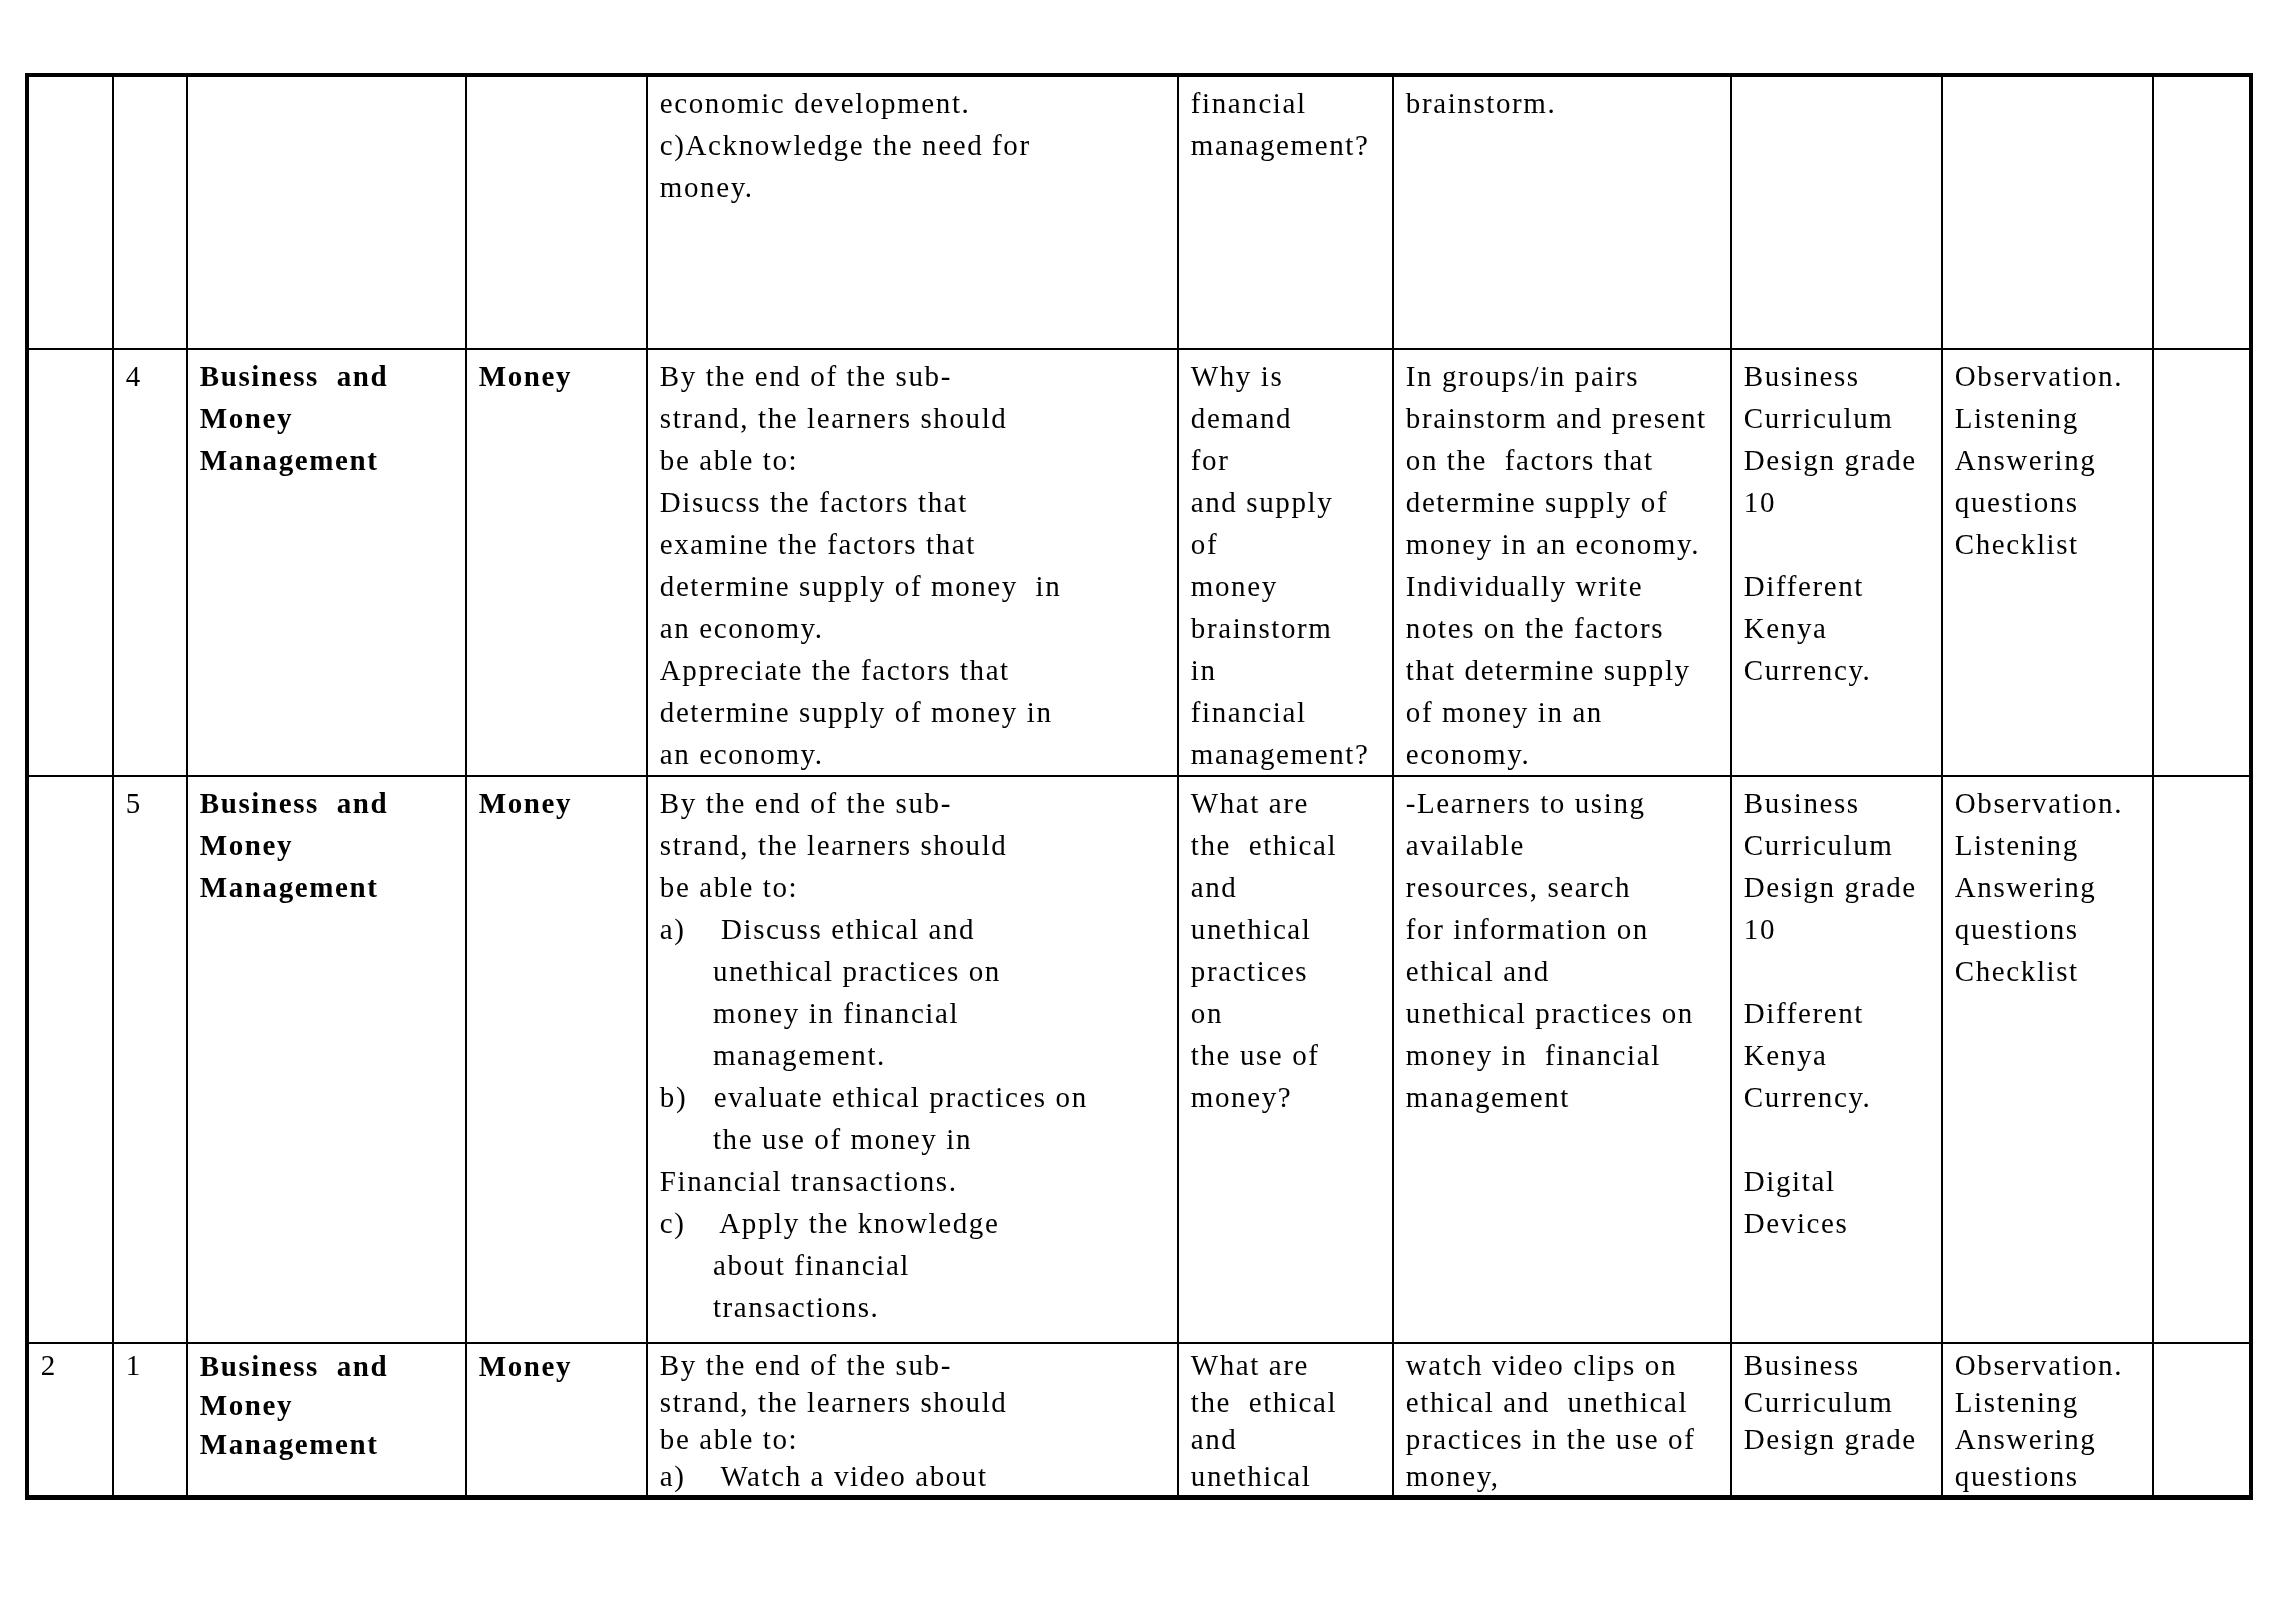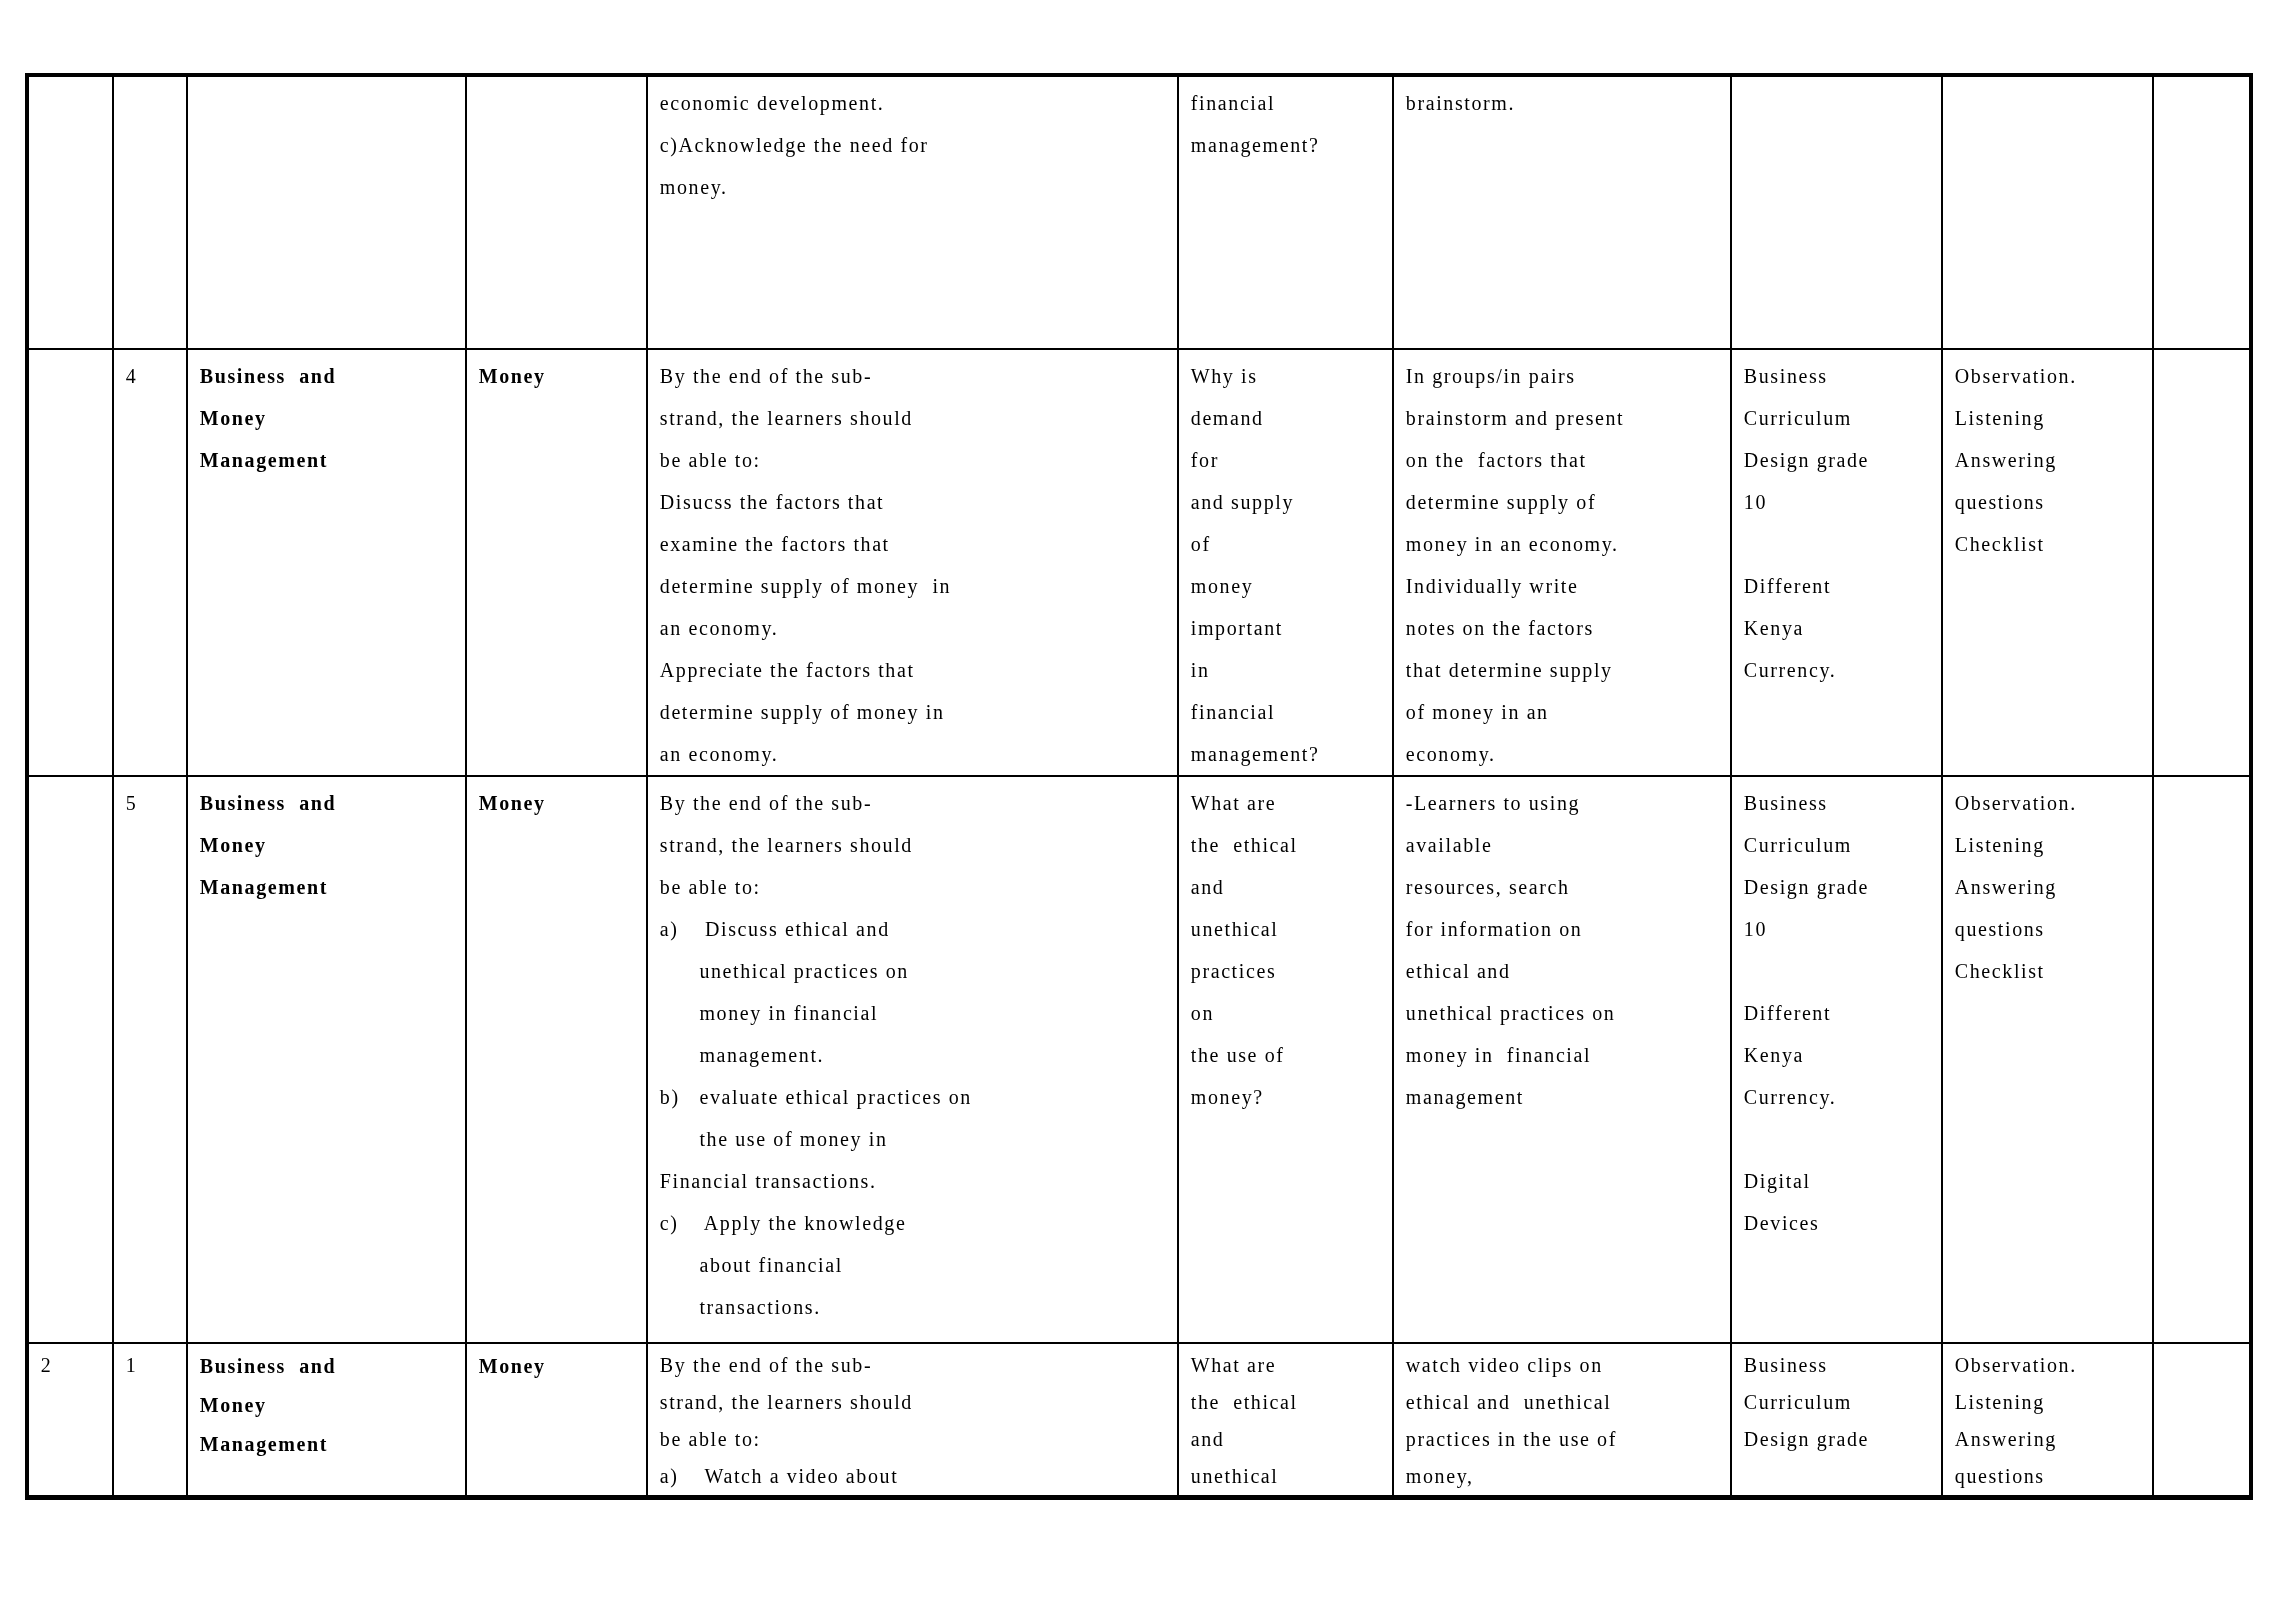--- a/index.html
+++ b/index.html
@@ -28,21 +28,21 @@
     width: 2223px;
     border-collapse: collapse;
     table-layout: fixed;
     border: 4.6px solid #000000;
     border-bottom-width: 5.9px;
   }
   table.sow td {
     border: 2.6px solid #000000;
     vertical-align: top;
     padding: 5.2px 7.9px 0 11.8px;
-    font-size: 20px;
+    font-size: 29px;
     line-height: 42px;
     letter-spacing: 1.6px;
     white-space: pre-wrap;
     overflow: hidden;
     word-break: normal;
   }
   tr.row-cont  { height: 274px; }
   tr.row-wk4   { height: 427px; }
   tr.row-wk5   { height: 567px; }
   tr.row-t2wk1 { height: 152px; }
@@ -111,21 +111,21 @@
 an economy.
 Appreciate the factors that
 determine supply of money in
 an economy.</td>
       <td>Why is
 demand
 for
 and supply
 of
 money
-important
+brainstorm
 in
 financial
 management?</td>
       <td>In groups/in pairs
 brainstorm and present
 on the  factors that
 determine supply of
 money in an economy.
 Individually write
 notes on the factors

